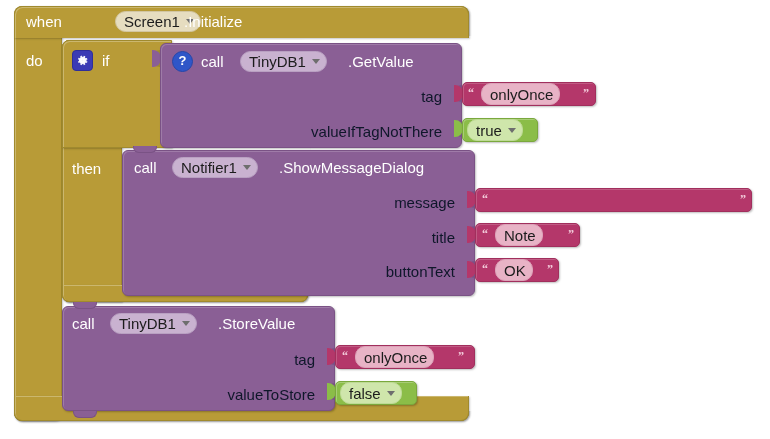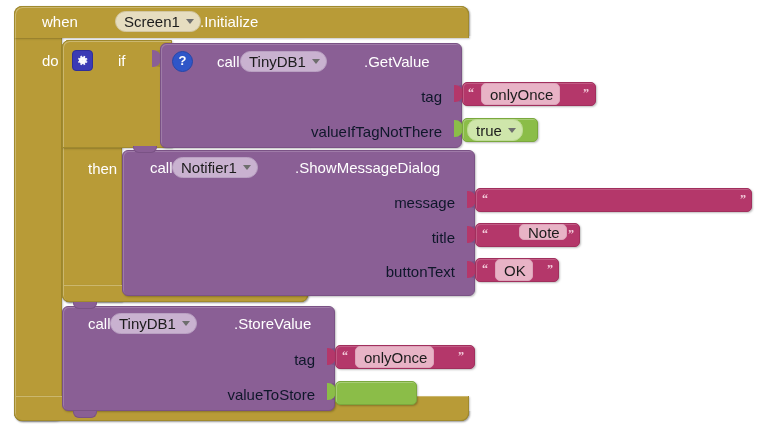--- a/index.html
+++ b/index.html
@@ -40,36 +40,36 @@
   .logicblk{
     background:#8bbd48;
     border:1px solid #7aa83d;
     border-radius:5px;
     box-shadow:inset 1px 1px 0 rgba(255,255,255,.25),
                1px 1px 2px rgba(0,0,0,.25);
   }
 
   
   .lbl{position:absolute;color:#ffffff;font-size:15px;line-height:15px;
-       white-space:nowrap;margin-left:16px;}
+       white-space:nowrap;}
 
   
   .plabel{position:absolute;color:#0f172a;font-size:15px;line-height:15px;
           white-space:nowrap;text-align:right;}
 
   
   .field{
     position:absolute;display:inline-flex;align-items:center;
     box-sizing:border-box;height:21px;padding:0 6px 0 8px;
     border-radius:11px;white-space:nowrap;
     font-size:15px;color:#1c1c1c;
   }
   .field.comp{background:#c9b2d0;border:1px solid #b9a0c2;}
   .field.screen{background:#e6ddc0;border:1px solid #d2c6a2;}
-  .field.str{background:#e8b3c6;border:1px solid #dda3b9;border-radius:5px;}
+  .field.str{background:#e8b3c6;border:1px solid #dda3b9;border-radius:10px;}
   .field.bool{background:#cfe6ab;border:1px solid #bedb95;border-radius:10px;}
   .field .txt{display:inline-block;}
   .caret{
     display:inline-block;margin-left:6px;
     width:0;height:0;border-left:4px solid transparent;
     border-right:4px solid transparent;border-top:5px solid #6e6e6e;
   }
 
   
   .quote{position:absolute;color:#f4cfdd;font-size:12px;line-height:12px;
@@ -199,21 +199,21 @@
   <div class="socket onpurple" style="left:467px;top:191px;"></div>
   <div class="plug pink" style="left:467px;top:191px;"></div>
   <div class="blk textblk" style="left:475px;top:188px;width:277px;height:24px;"></div>
   <span class="quote" style="left:482px;top:193px;">“</span>
   <span class="quote" style="left:740px;top:193px;">”</span>
 
   <div class="socket onpurple" style="left:467px;top:226px;"></div>
   <div class="plug pink" style="left:467px;top:226px;"></div>
   <div class="blk textblk" style="left:475px;top:223px;width:105px;height:24px;"></div>
   <span class="quote" style="left:482px;top:228px;">“</span>
-  <div class="field str" style="left:495px;top:224px;height:16px;margin-left:24px;">
+  <div class="field str" style="left:495px;top:224px;height:22px;">
     <span class="txt">Note</span>
   </div>
   <span class="quote" style="left:568px;top:228px;">”</span>
 
   <div class="socket onpurple" style="left:467px;top:261px;"></div>
   <div class="plug pink" style="left:467px;top:261px;"></div>
   <div class="blk textblk" style="left:475px;top:258px;width:84px;height:24px;"></div>
   <span class="quote" style="left:482px;top:263px;">“</span>
   <div class="field str" style="left:495px;top:259px;height:22px;">
     <span class="txt">OK</span>
@@ -239,14 +239,18 @@
   <div class="blk textblk" style="left:335px;top:345px;width:140px;height:24px;"></div>
   <span class="quote" style="left:342px;top:350px;">“</span>
   <div class="field str" style="left:355px;top:346px;height:22px;">
     <span class="txt">onlyOnce</span>
   </div>
   <span class="quote" style="left:458px;top:350px;">”</span>
 
   <div class="socket onpurple" style="left:327px;top:383px;"></div>
   <div class="plug green" style="left:327px;top:383px;"></div>
   <div class="blk logicblk" style="left:335px;top:381px;width:82px;height:24px;"></div>
+  <div class="field bool" style="left:340px;top:382px;height:22px;">
+    <span class="txt">false</span>
+    <span class="caret"></span>
+  </div>
 
 </div>
 
 </body></html>

